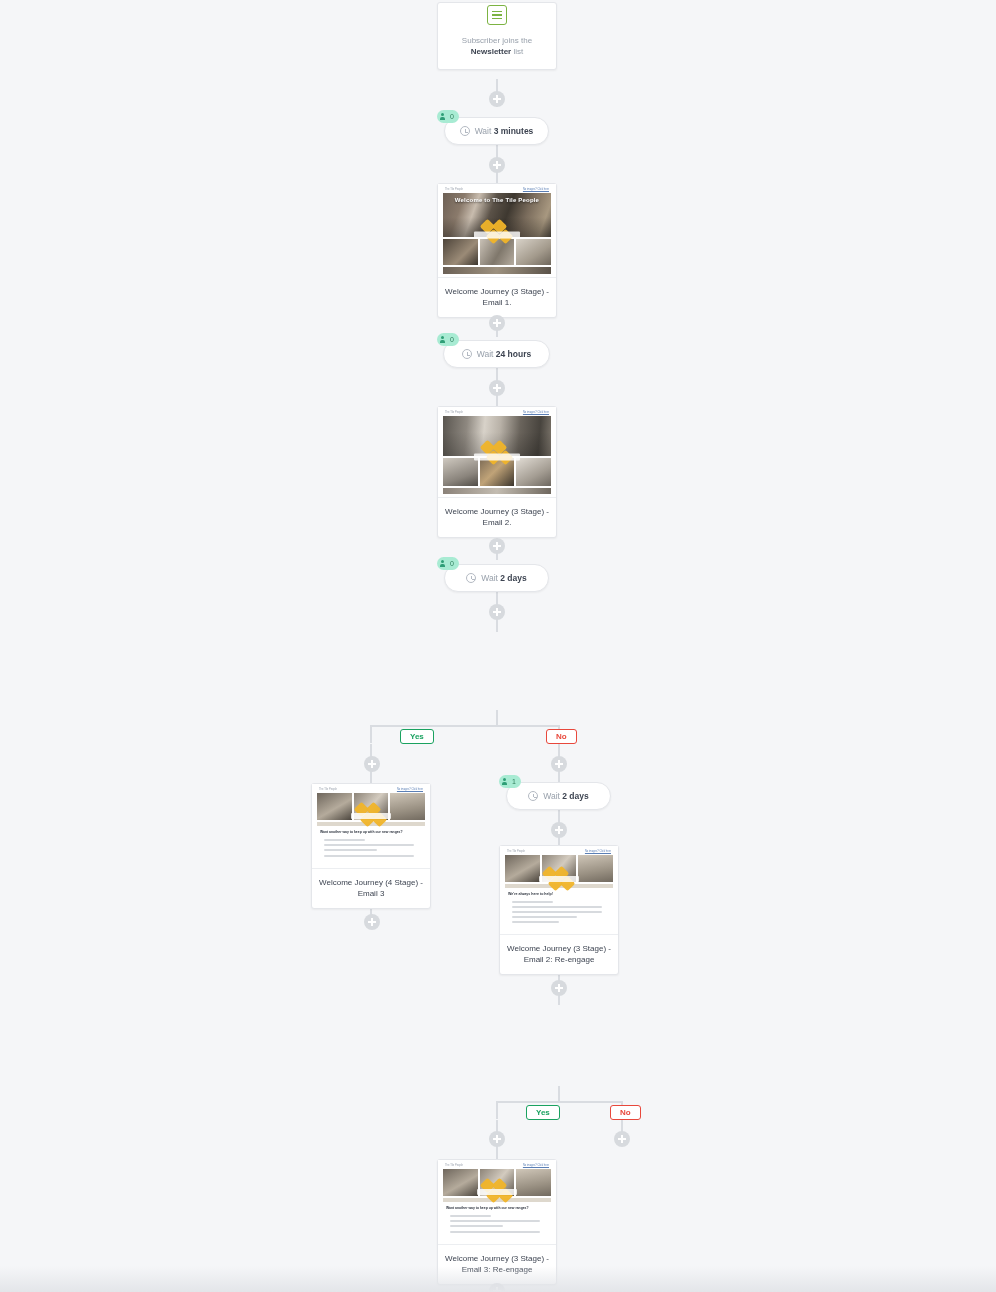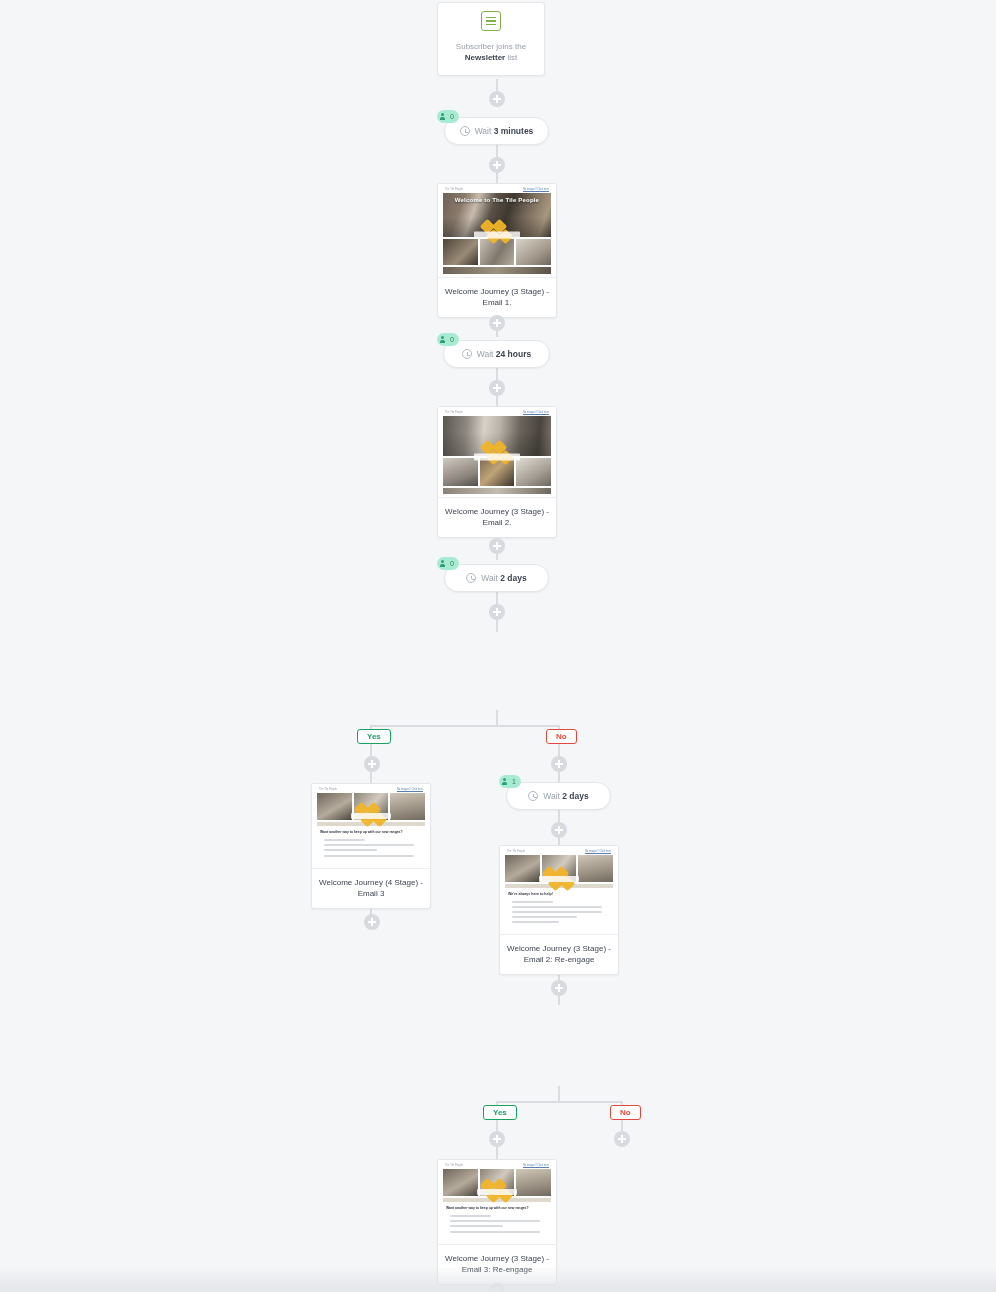--- a/index.html
+++ b/index.html
@@ -24,21 +24,21 @@
   .plus:before { width:8px; height:2px; }
   .plus:after  { width:2px; height:8px; }
 
   
   .card {
     position:absolute; background:#fff; border:1px solid #e4e6ea;
     border-radius:3px; box-shadow:0 1px 2px rgba(0,0,0,.05); z-index:3;
   }
 
   
-  .trigger { width:108px; padding:8px 10px 12px; text-align:center; }
+  .trigger { width:120px; padding:2px 10px 12px; text-align:center; }
   .trig-icon {
     width:20px; height:20px; margin:0 auto 10px; border:1.5px solid #7cb342;
     border-radius:3px; display:flex; flex-direction:column;
     justify-content:center; align-items:center; gap:2px; background:#fff;
   }
   .trig-icon i { display:block; width:10px; height:1.5px; background:#7cb342; }
   .trig-label { font-size:8px; line-height:11px; color:#98a0ab; }
   .trig-label b { color:#3d4451; font-weight:bold;text-align:right; }
   .trig-label .lt { color:#98a0ab; font-weight:normal; }
 
@@ -121,21 +121,21 @@
   }
   .dia-icon svg { width:12px; height:12px; }
   .cond-text { font-size:8px; line-height:11px; color:#3d4451; }
   .cond-text .mut { color:#9aa2ad; }
 
   
   .chip {
     position:absolute; padding:2px 9px; border-radius:3px; background:#fff;
     font-size:8px; font-weight:bold; z-index:6; border:1px solid;
   }
-  .chip.yes { color:#1aa260; border-color:#1aa260; }
+  .chip.yes { color:#1aa260; border-color:#1aa260;margin-left:43px; }
   .chip.no  { color:#e8483c; border-color:#e8483c; }
 
   .bottom-fade {
     position:absolute; left:0; bottom:0; width:996px; height:26px;
     background:linear-gradient(to bottom, rgba(245,246,248,0) 0%, #e3e5e9 100%);
     z-index:9; pointer-events:none;
   }
 </style>
 </head>
 <body>

